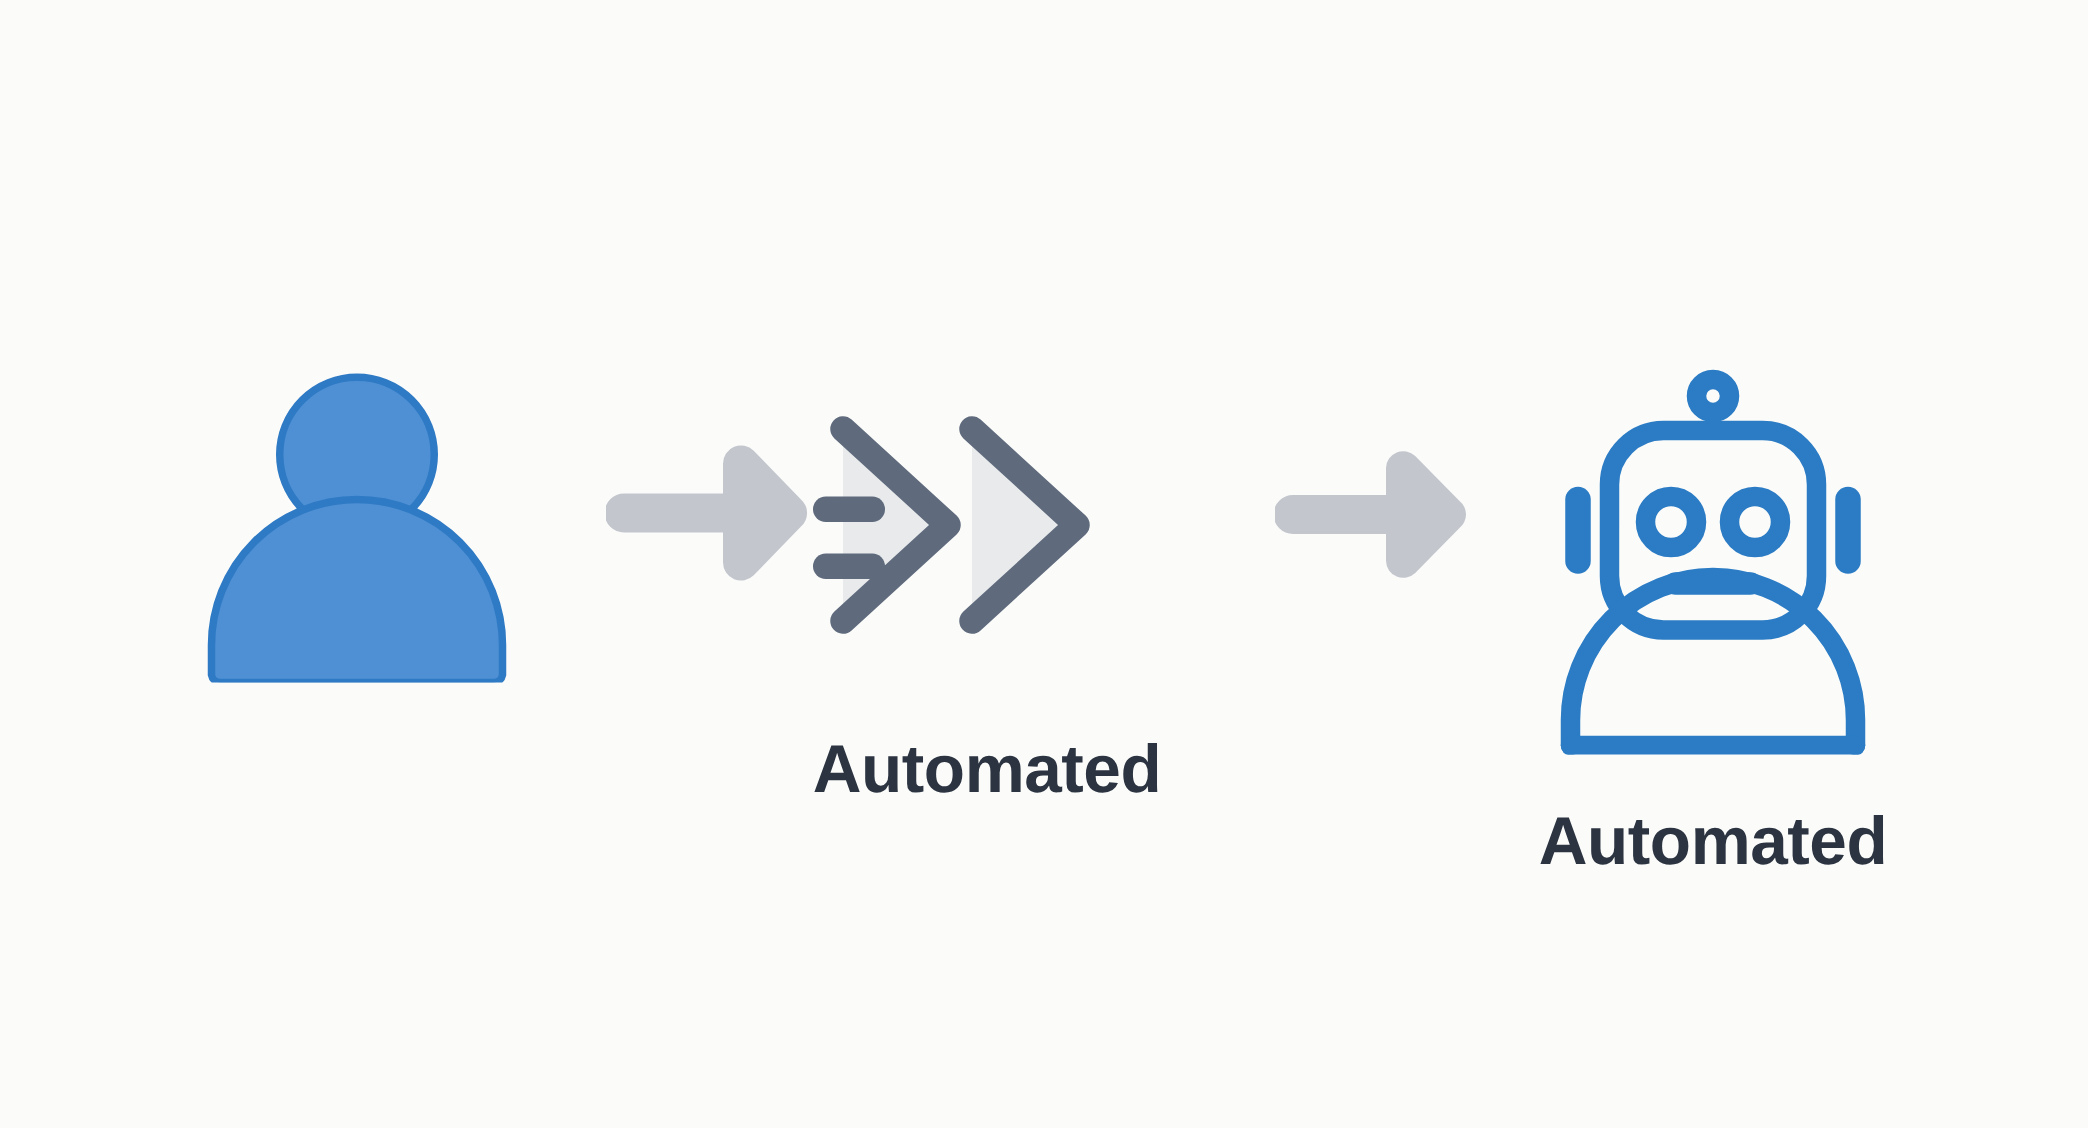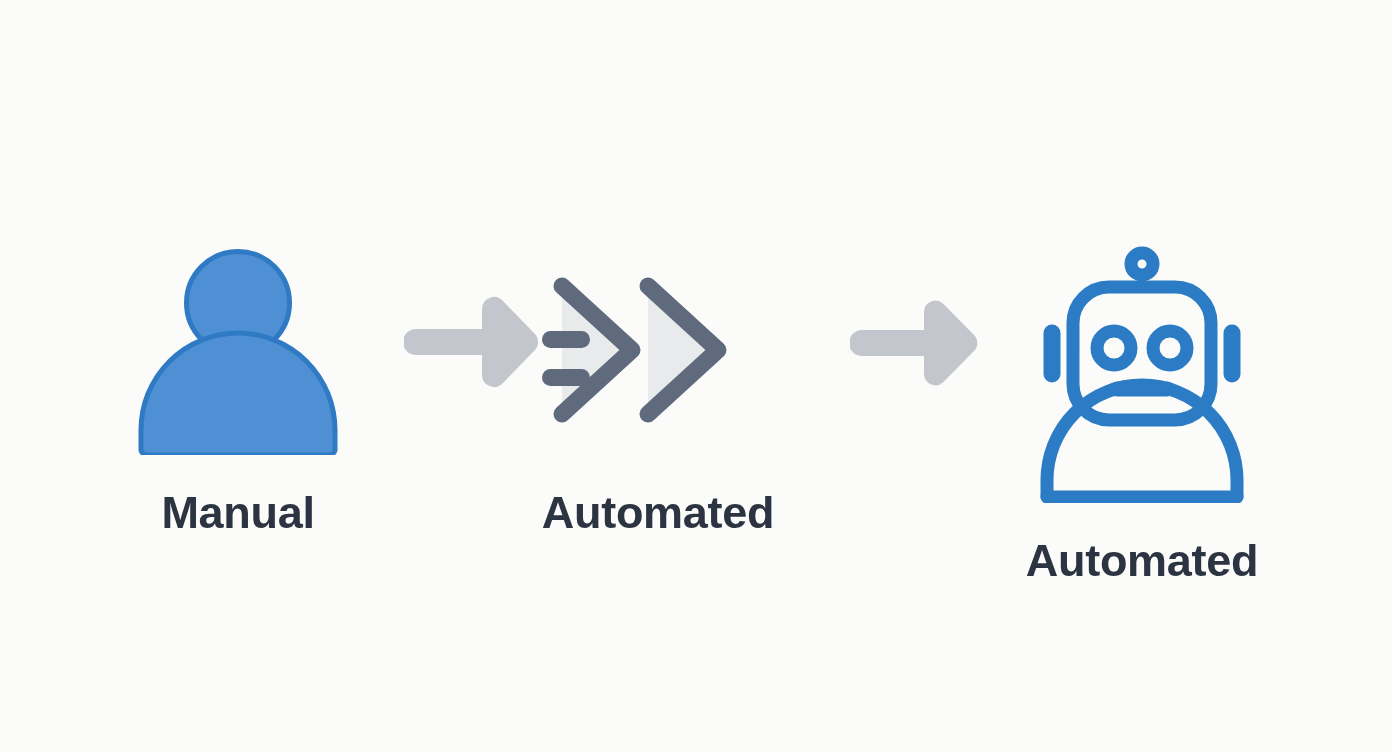--- a/index.html
+++ b/index.html
@@ -68,21 +68,20 @@
       <circle cx="105" cy="60" r="51.5" fill="#4f90d4" stroke="#2f7ac4" stroke-width="5"></circle>
 
       <path d="M 8 207
                L 8 187
                A 97 97 0 0 1 202 187
                L 202 207
                A 6 6 0 0 1 196 212
                L 14 212
                A 6 6 0 0 1 8 207 Z" fill="#4f90d4" stroke="#2f7ac4" stroke-width="5" stroke-linejoin="round"></path>
     </svg>
-    <div class="stage-label">Manual</div>
   </div>
 
   <div class="connector" id="connector-1">
     <svg width="136" height="92" viewBox="0 0 136 92" aria-hidden="true">
       <path d="M 12 33
                L 78 33
                L 78 13
                A 12 12 0 0 1 98.5 4.5
                L 130 37
                A 12 12 0 0 1 130 55

